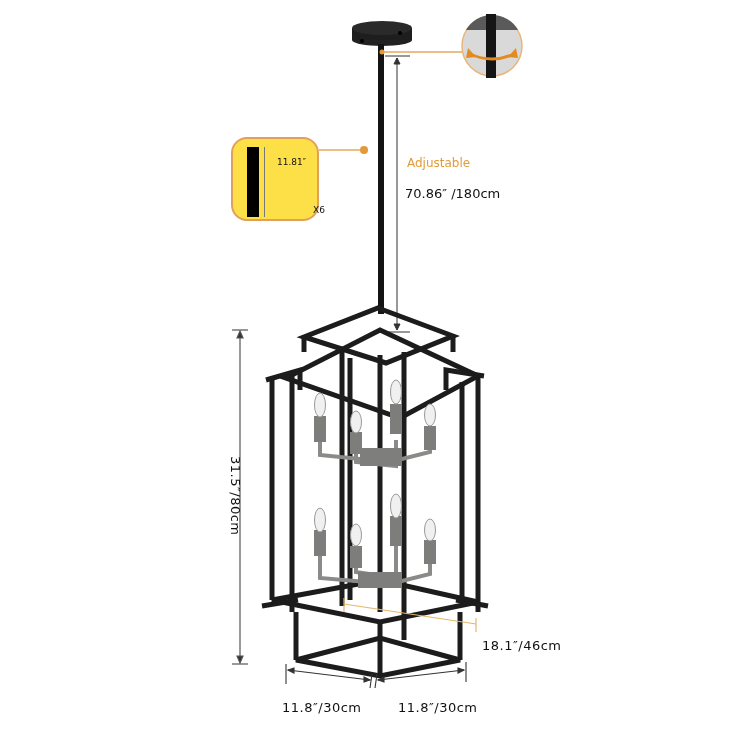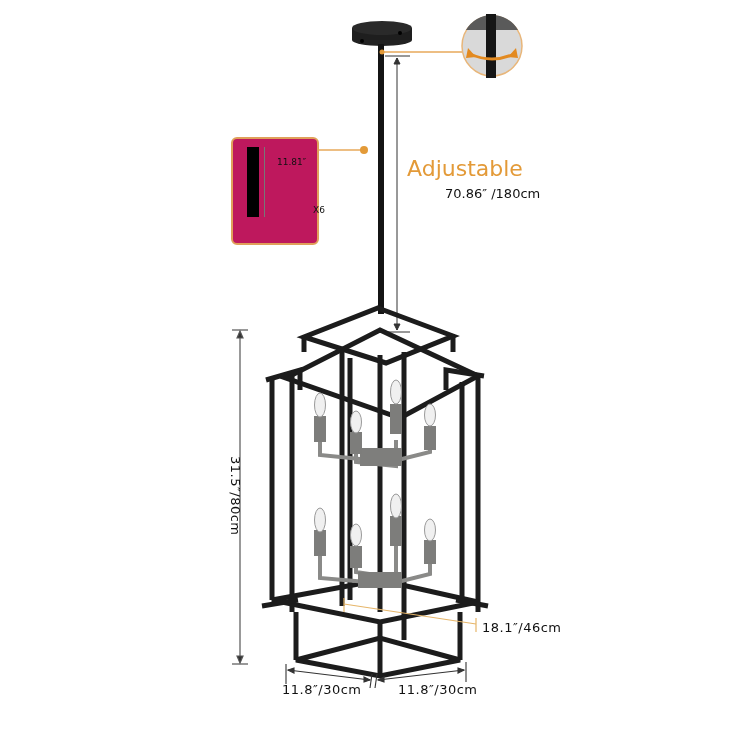--- a/index.html
+++ b/index.html
@@ -1,22 +1,22 @@
 <!DOCTYPE html>
 <html><head>
 <meta charset="utf-8">
 <style>
   html, body { margin:0; padding:0; background:#ffffff; }
   body { width:750px; height:750px; position:relative; overflow:hidden; font-family:"Liberation Sans", sans-serif; }
   svg.scene { position:absolute; left:0; top:0; }
-  .adjust { position:absolute; color:#e39a38; font-size:22px; font-family:"DejaVu Sans", sans-serif; }
+  .adjust { position:absolute; color:#e39a38; font-size:12px; font-family:"DejaVu Sans", sans-serif; }
   .rod-len { position:absolute; font-size:13px; font-family:"DejaVu Sans", sans-serif; color:#111; }
-  .dim { position:absolute; font-size:13px; font-family:"DejaVu Sans", sans-serif; color:#111; letter-spacing:0.5px; }
+  .dim { position:absolute; font-size:13px; font-family:"DejaVu Sans", sans-serif; color:#111; letter-spacing:0.5px;margin-top:18px; }
   .vdim { position:absolute; font-size:13px; font-family:"DejaVu Sans", sans-serif; color:#111; transform:rotate(90deg); transform-origin:left top; letter-spacing:0.5px; }
-  .box { position:absolute; left:231px; top:137px; width:88px; height:108px; border:2.5px solid #e0a05a; border-radius:6px; background:#be185d; box-sizing:border-box; }
+  .box { position:absolute; left:231px; top:137px; width:88px; height:84px; border:2.5px solid #e0a05a; border-radius:16px; background:#fde047; box-sizing:border-box; }
   .box .bar { position:absolute; left:14px; top:8px; width:12px; height:70px; background:#000; }
   .box .line { position:absolute; left:31px; top:8px; width:1px; height:70px; background:#777; }
   .box .seg { position:absolute; left:44px; font-size:9px; font-family:"DejaVu Sans", sans-serif; color:#111; }
 </style>
 </head>
 <body>
 
 <svg class="scene" width="750" height="750" viewBox="0 0 750 750">
 
   <g>
@@ -149,19 +149,19 @@
 </svg>
 
 <div class="box">
   <div class="bar"></div>
   <div class="line"></div>
   <div class="seg" style="top:18px;">11.81″</div>
   <div class="seg" style="top:66px;margin-left:36px;">X6</div>
 </div>
 
 <div class="adjust" style="left:407px; top:156px;">Adjustable</div>
-<div class="rod-len" style="left:405px; top:186px;margin-left:40px;">70.86″ /180cm</div>
+<div class="rod-len" style="left:405px; top:186px;">70.86″ /180cm</div>
 
 <div class="vdim" style="left:243px; top:456px;">31.5″/80cm</div>
 
 <div class="dim" style="left:482px; top:620px;">18.1″/46cm</div>
 <div class="dim" style="left:282px; top:682px;">11.8″/30cm</div>
 <div class="dim" style="left:398px; top:682px;">11.8″/30cm</div>
 
 </body></html>

